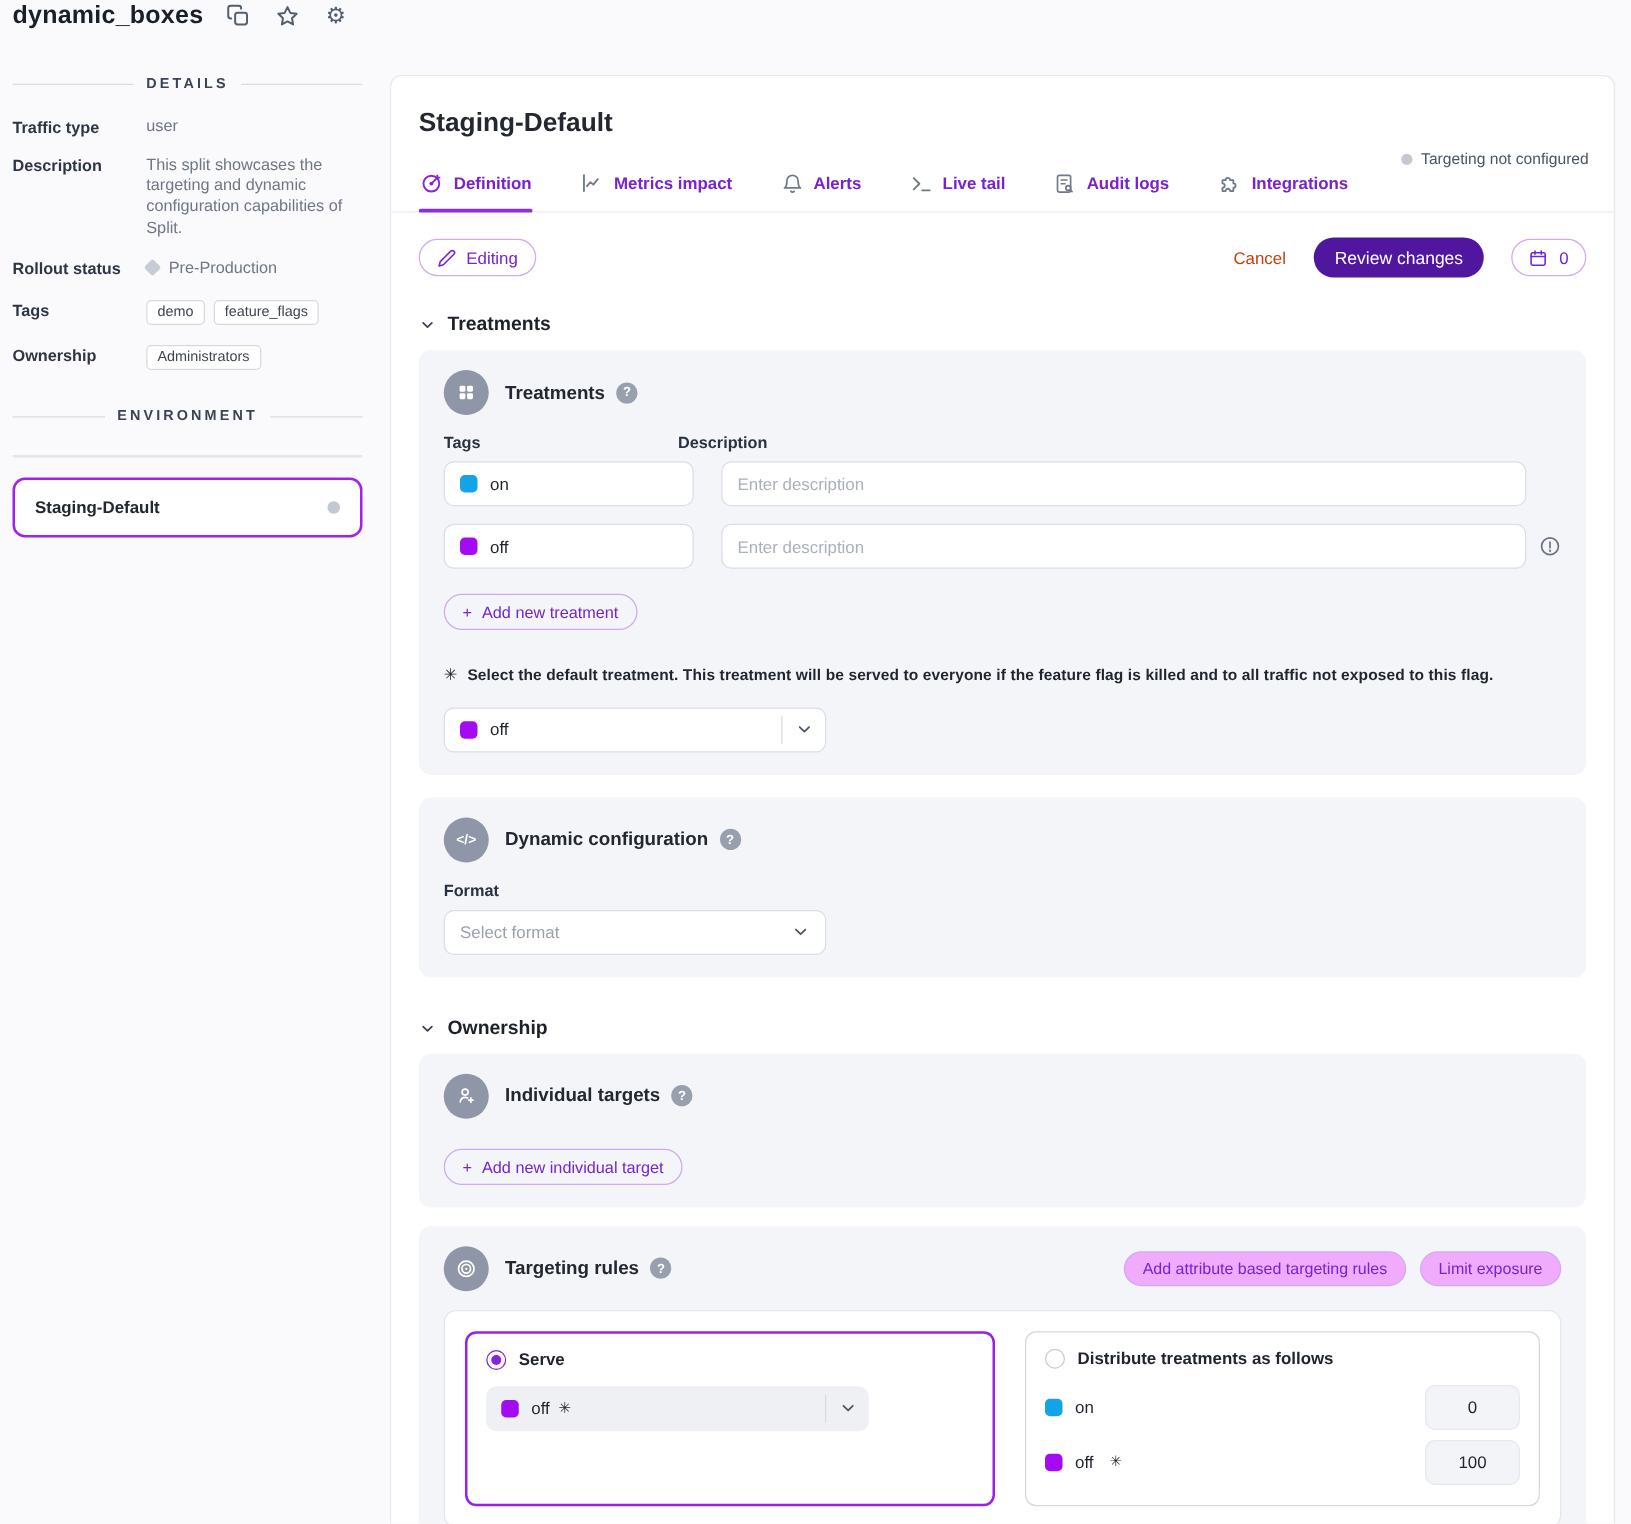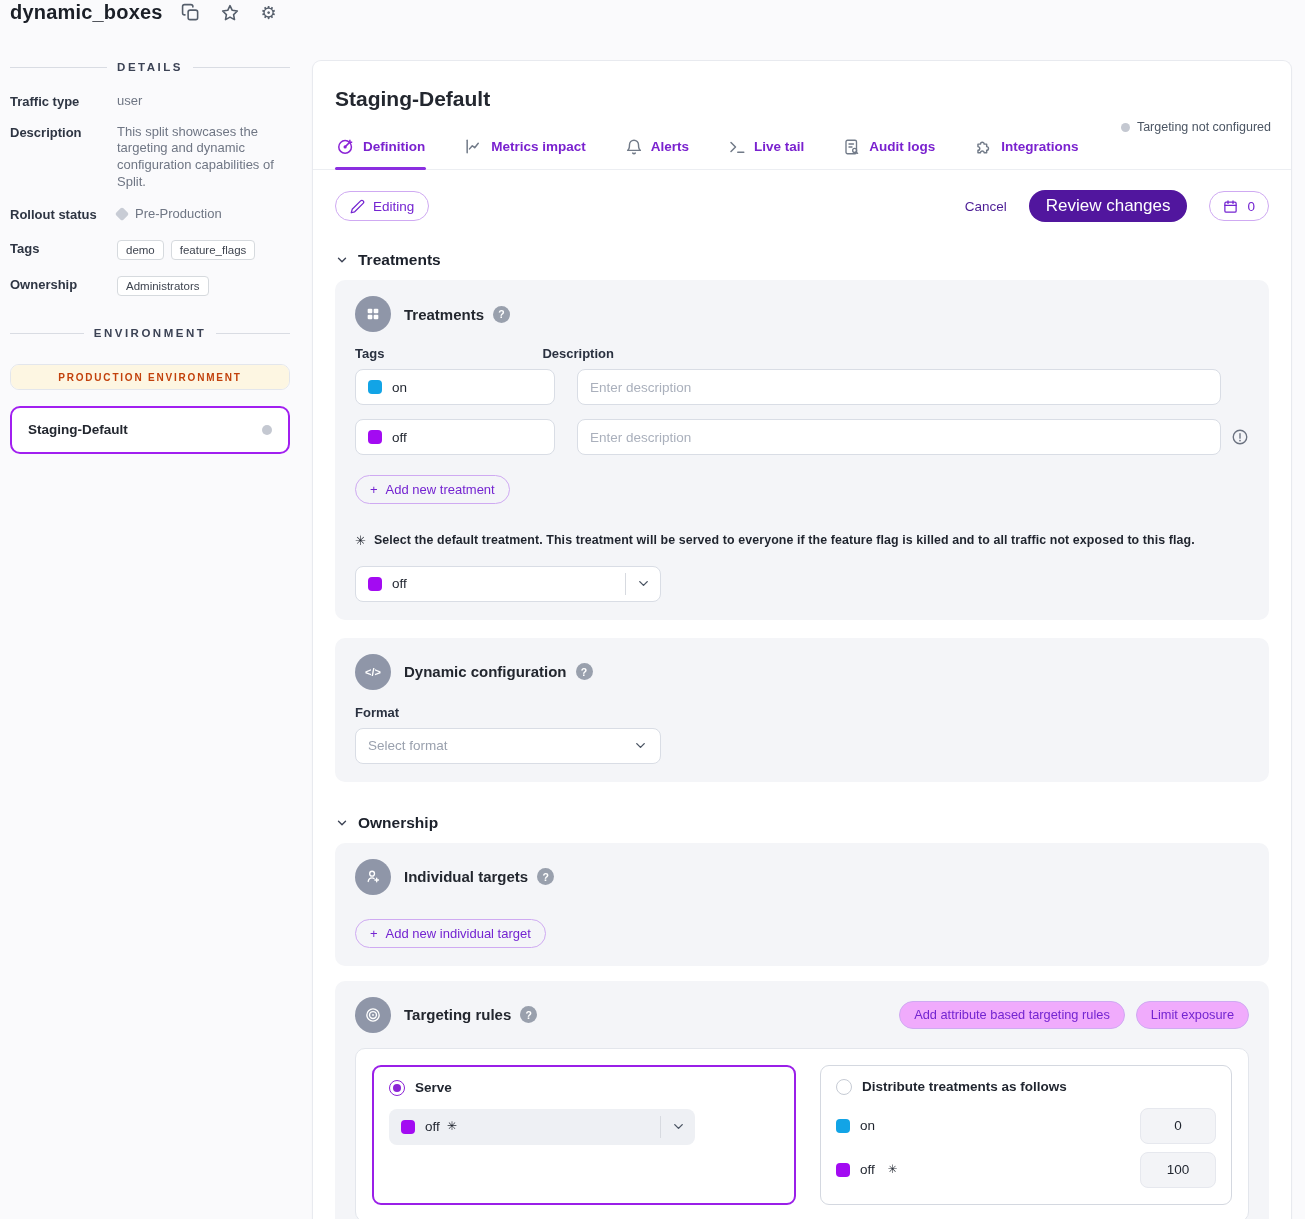--- a/index.html
+++ b/index.html
@@ -48,22 +48,22 @@
   .tabs-wrap { margin:20px -22px 0; padding:0 22px; border-bottom:1px solid #eceef2; display:flex; gap:37px; }
   .tab { display:flex; align-items:center; gap:8px; padding:6px 1px 13px; position:relative; cursor:pointer; }
   .tab-label { font-size:13.5px; font-weight:700; color:#7a22cf; }
   .tab.active::after { content:""; position:absolute; left:0; right:0; bottom:-1px; height:3px; background:#8b2fe0; border-radius:2px; }
   .tab svg { color:#717a88; }
   .tab.active svg { color:#8b23d6; }
 
   .toolbar { margin-top:20px; display:flex; align-items:center; }
   .pill { display:inline-flex; align-items:center; gap:8px; border:1px solid #cfaaf2; border-radius:16px; background:transparent; color:#7424d1; font-size:13.5px; font-weight:500; height:30px; padding:0 14px; cursor:pointer; font-family:inherit; }
   .toolbar-right { margin-left:auto; display:flex; align-items:center; gap:22px; }
-  .cancel-link { font-size:13.5px; font-weight:500; color:#4c1d95; cursor:pointer; }
-  .review-btn { background:#51169e; color:#fff; border:none; border-radius:17px; height:32px; padding:0 17px; font-size:17px; font-weight:500; cursor:pointer; font-family:inherit; }
+  .cancel-link { font-size:13.5px; font-weight:500; color:#c2410c; cursor:pointer; }
+  .review-btn { background:#51169e; color:#fff; border:none; border-radius:17px; height:32px; padding:0 17px; font-size:14px; font-weight:500; cursor:pointer; font-family:inherit; }
   .queue-pill { gap:9px; padding:0 13px; }
 
   .section-heading { display:flex; align-items:center; gap:9px; margin-top:29px; cursor:pointer; }
   .section-heading .title { font-size:15.5px; font-weight:800; color:#1c212b; }
   .section-heading svg { color:#3c4355; }
 
   .grey-card { margin-top:11px; background:#f4f5f8; border-radius:10px; padding:16px 20px 18px; }
   .card-header { display:flex; align-items:center; }
   .icon-circle { width:36px; height:36px; border-radius:50%; background:#8f96a8; display:flex; align-items:center; justify-content:center; color:#fff; margin-right:13px; flex:none; }
   .card-title { font-size:15px; font-weight:700; color:#23272f; }
@@ -179,21 +179,20 @@
       </span>
     </div>
 
     <div class="divider env-divider">
       <span class="line"></span>
         <span class="divider-label">ENVIRONMENT</span>
         <span class="line"></span>
     </div>
 
     <div class="env-card">
-      <div class="env-banner">PRODUCTION ENVIRONMENT</div>
     </div>
 
     <div class="env-card selected">
       <div class="env-row">
         <span class="env-name">Staging-Default</span>
         <span class="env-right">
             <span class="dot dot-grey"></span>
           </span>
       </div>
     </div>

